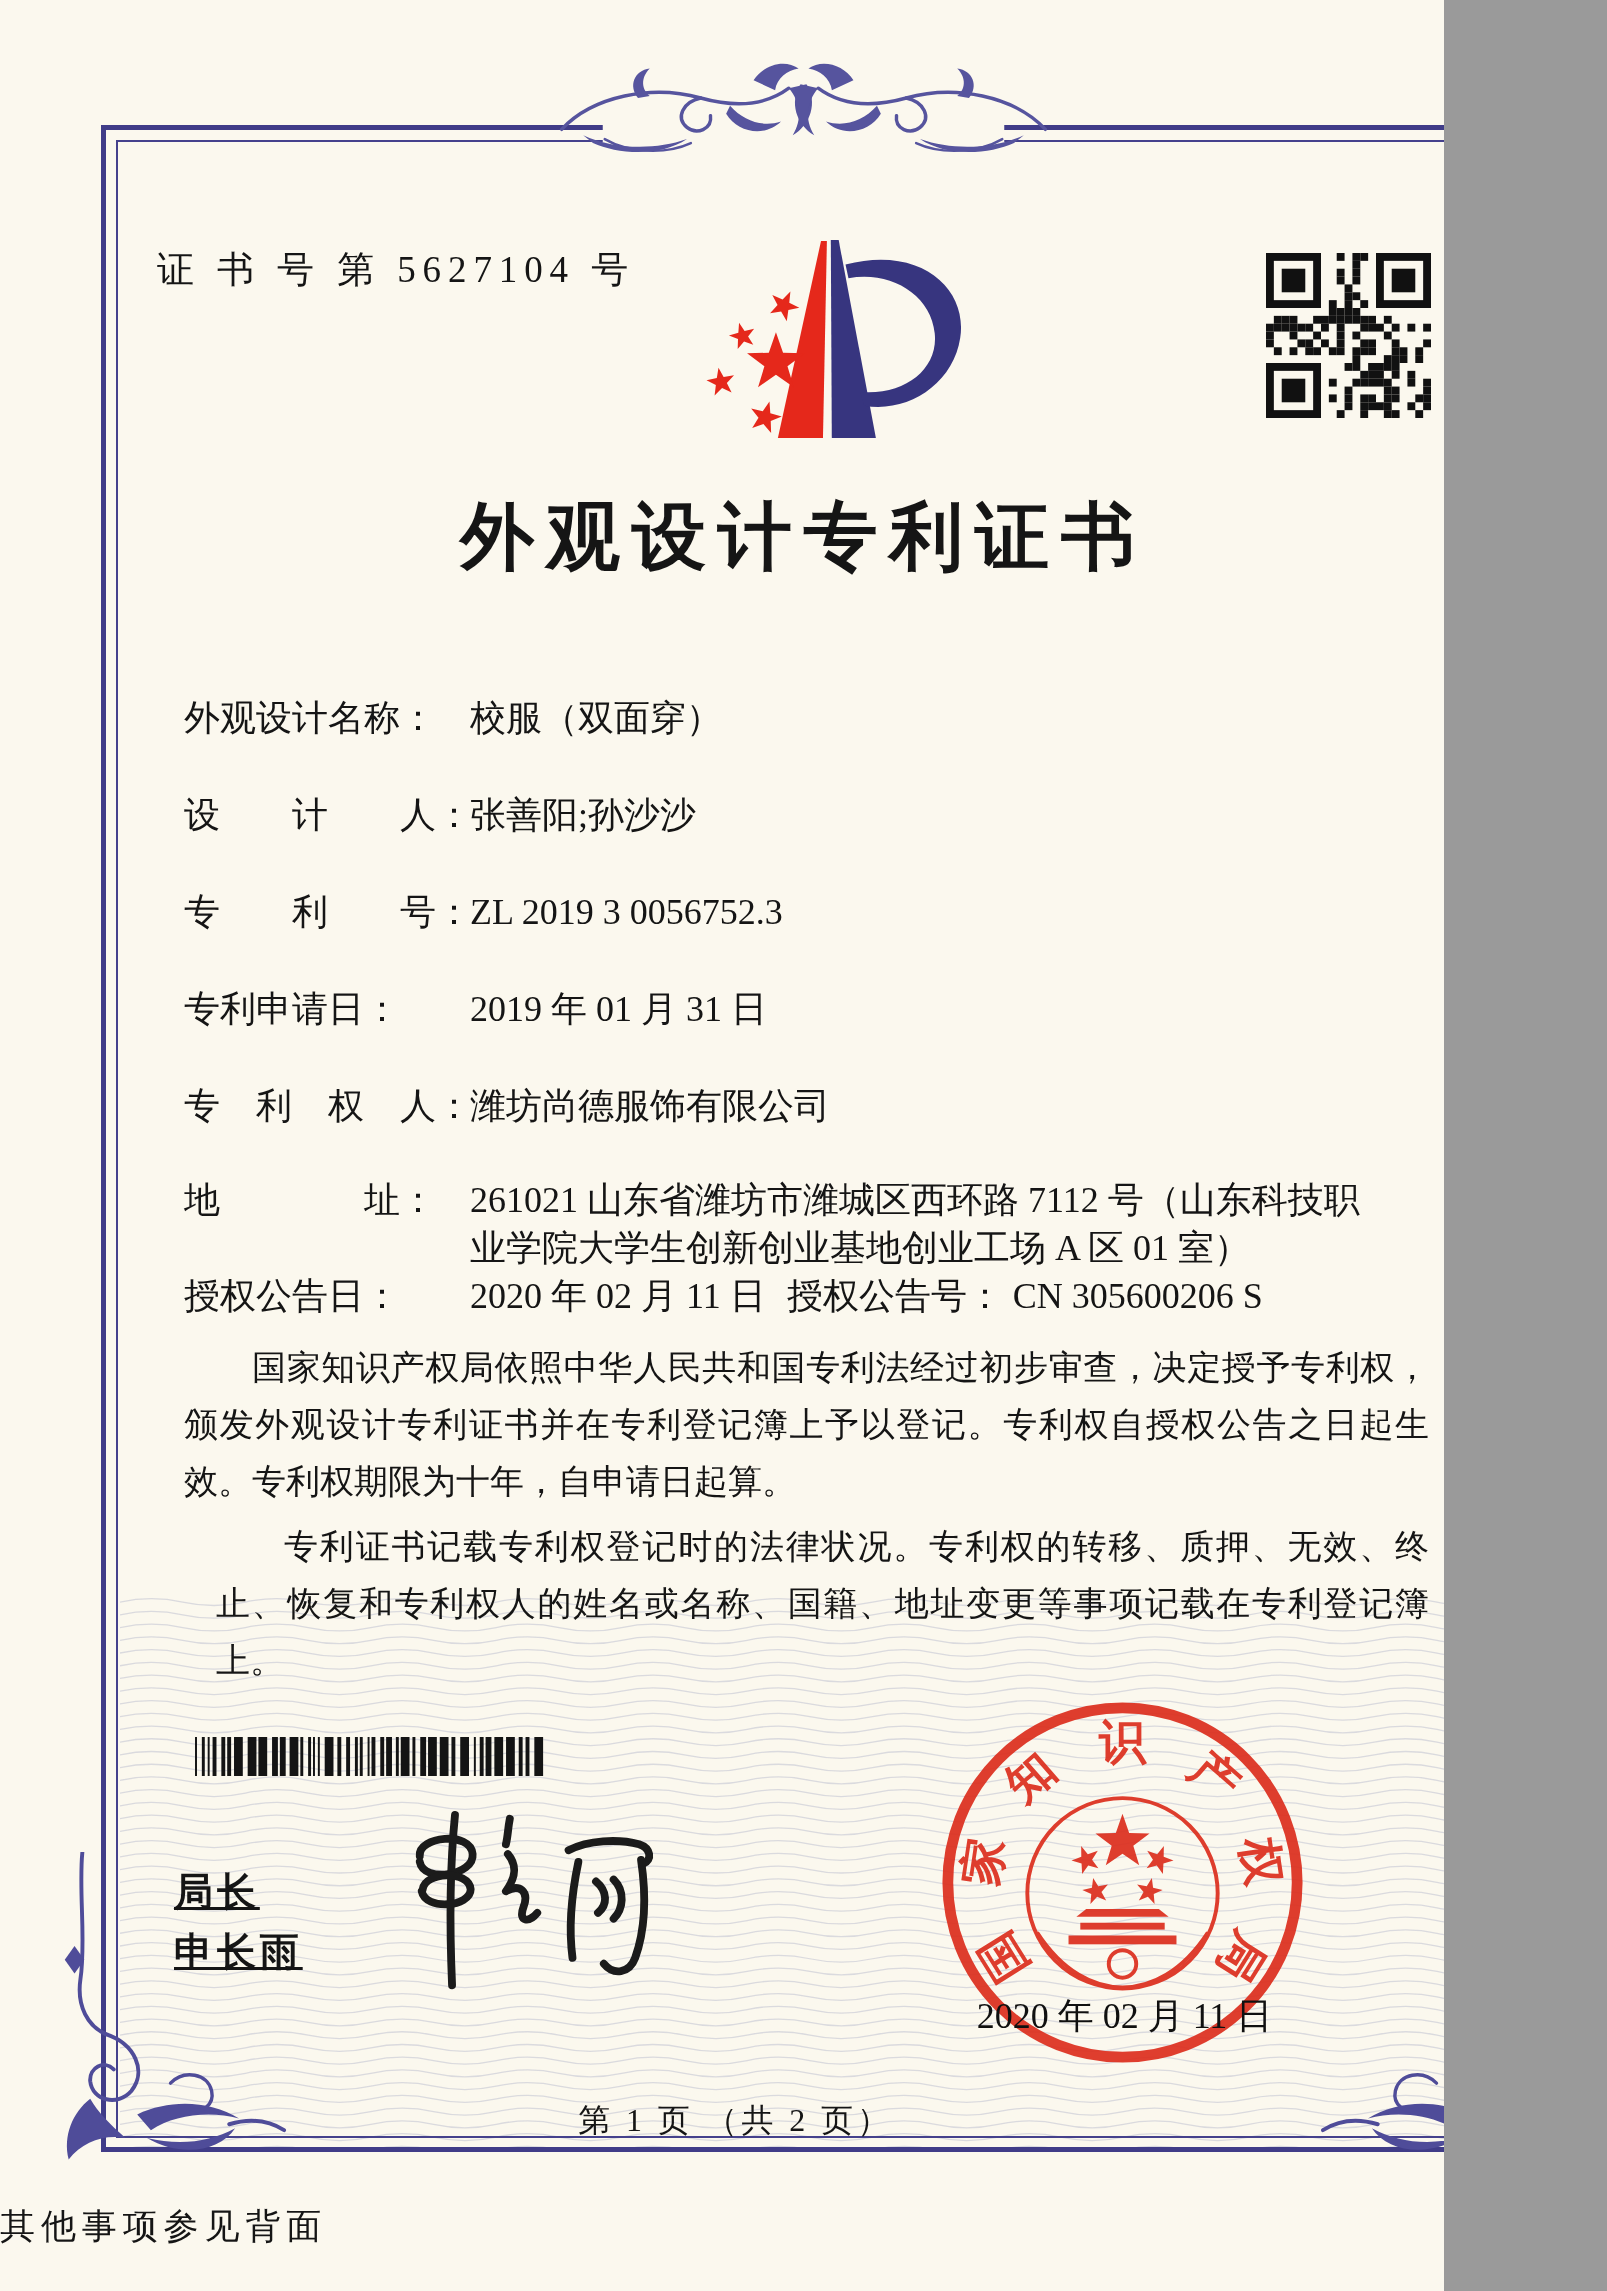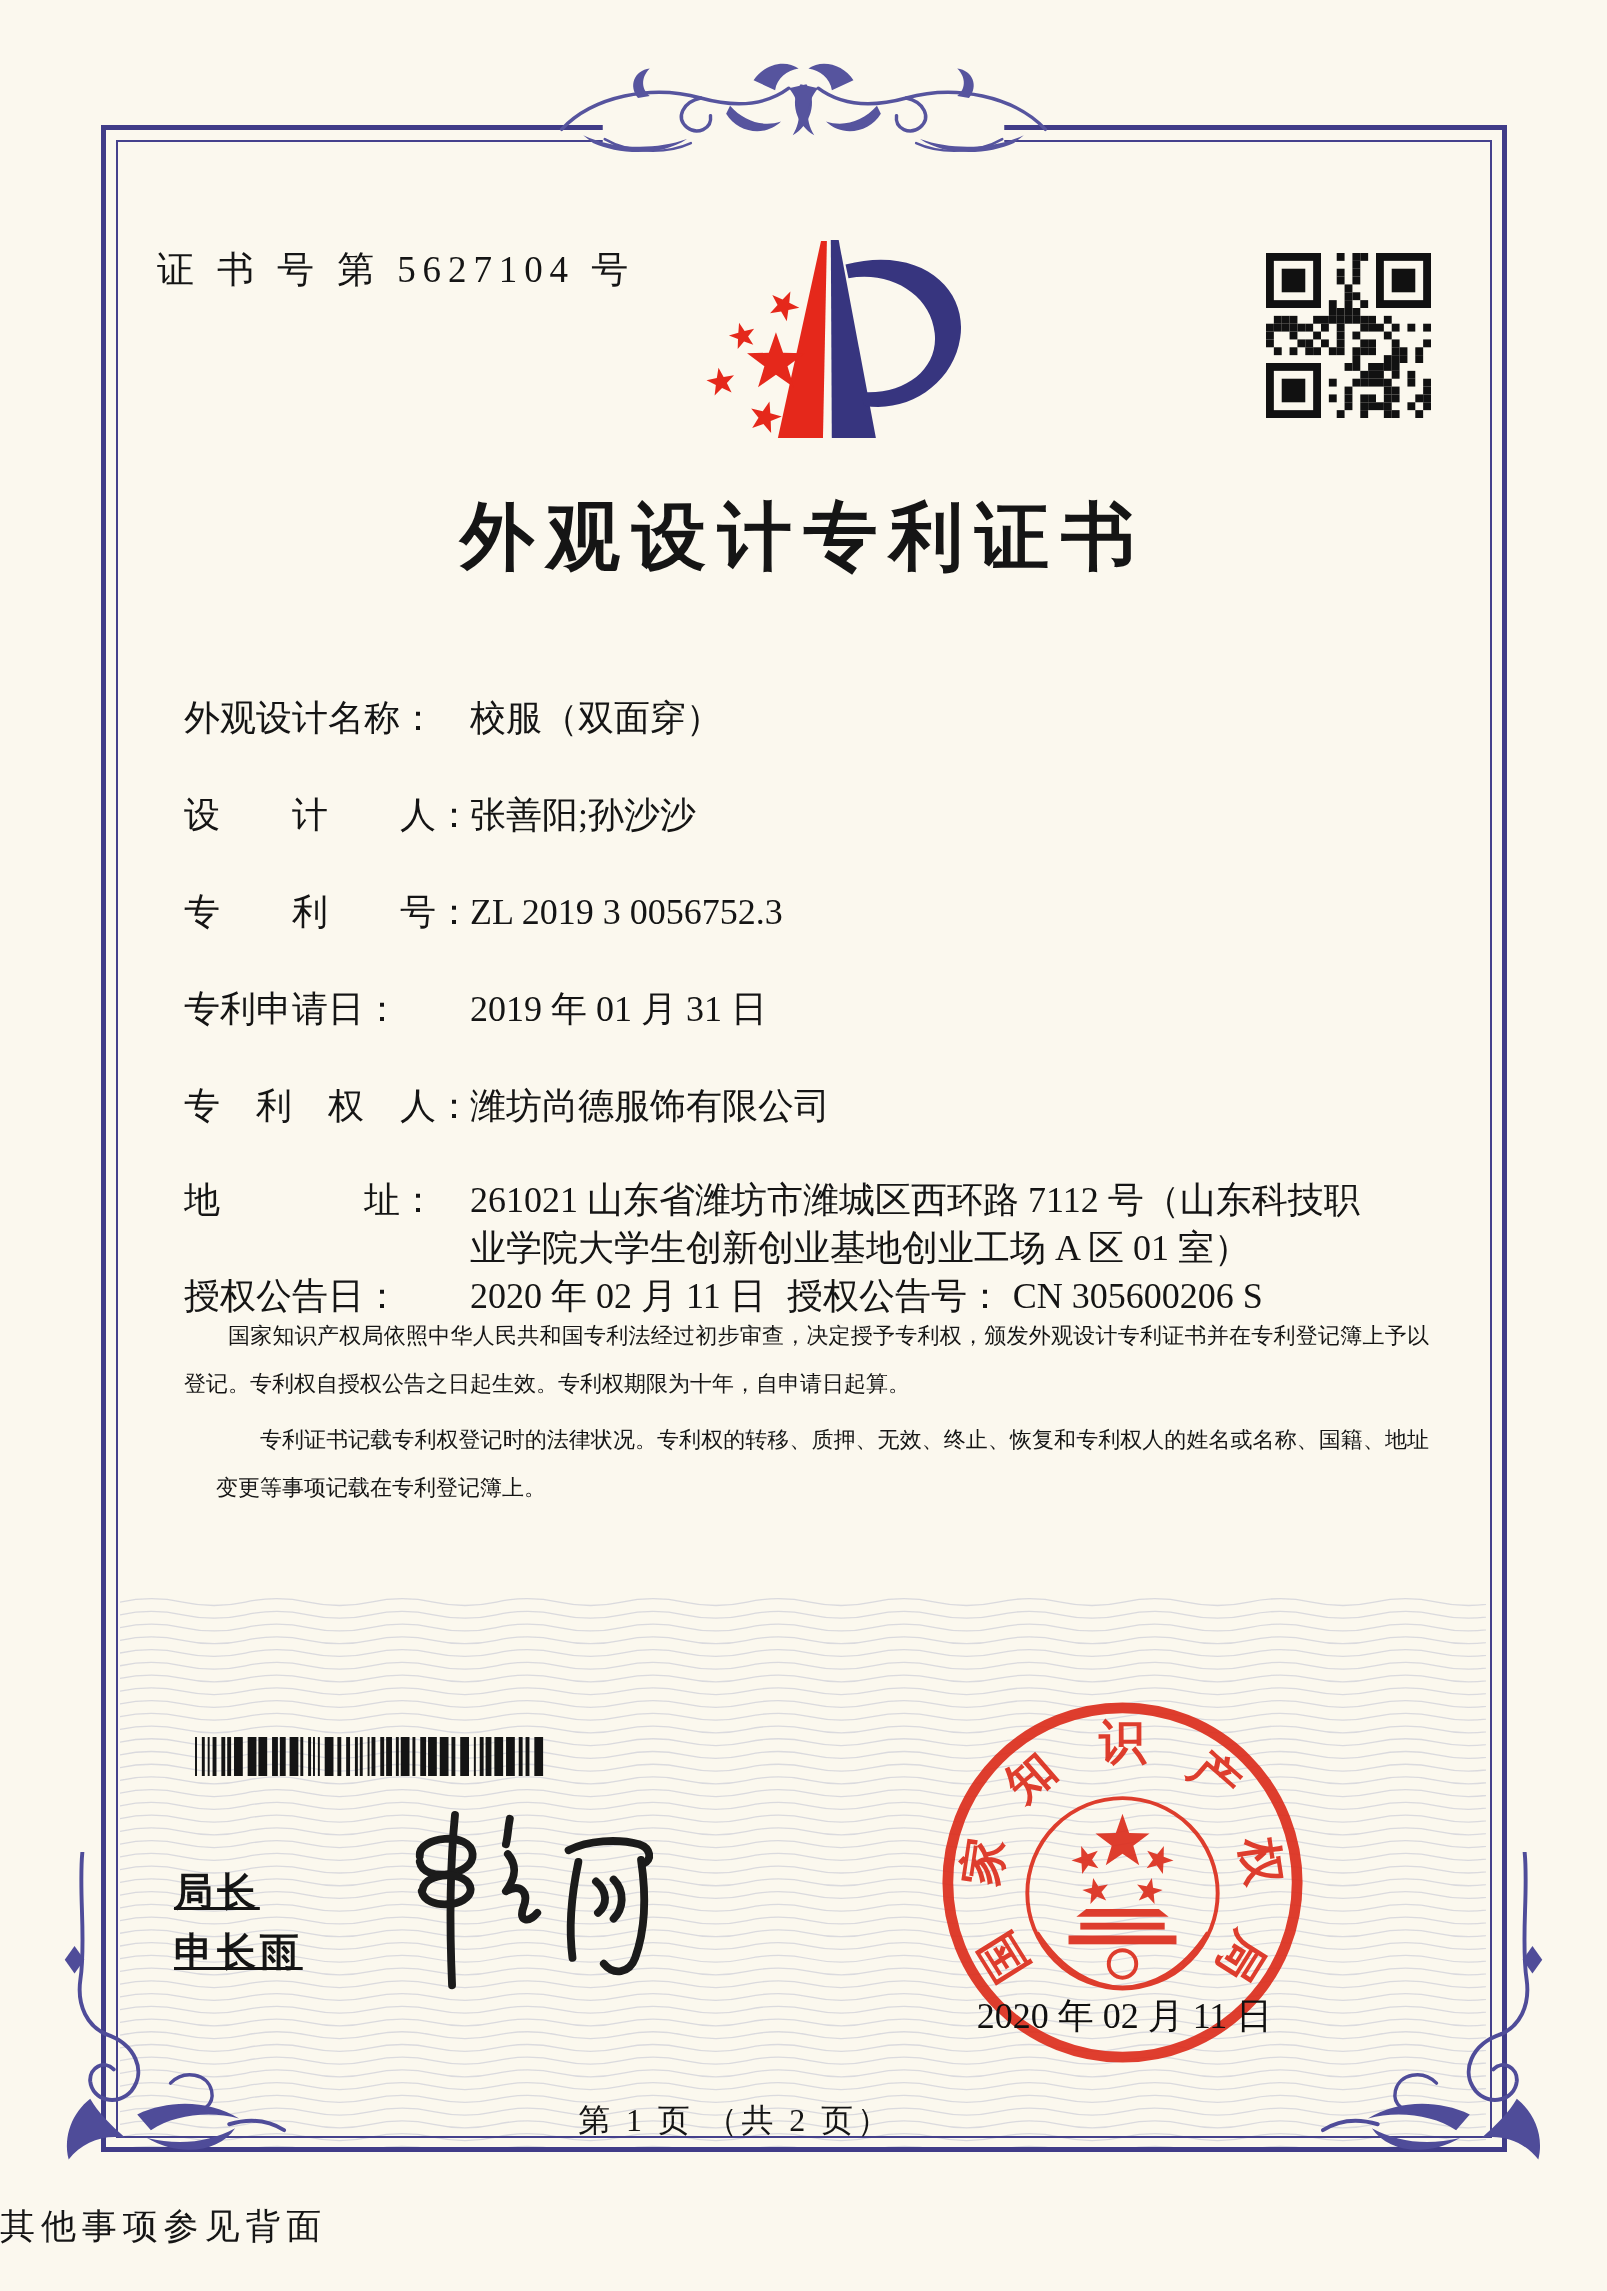--- a/index.html
+++ b/index.html
@@ -1,26 +1,26 @@
 <!DOCTYPE html>
 <html><head>
 <meta charset="utf-8">
 <style>
   html,body{margin:0;padding:0;background:#9a9a9a;}
-  #page{position:relative;width:1607px;height:2292px;background:#fbf8ee;overflow:hidden;
+  #page{position:relative;width:1444px;height:2292px;background:#fbf8ee;overflow:hidden;
         font-family:"Liberation Serif","DejaVu Serif",serif;color:#151515;}
   .abs{position:absolute;}
   .frame-outer{left:101px;top:125px;width:1406px;height:2027px;border:5.9px solid #403c88;box-sizing:border-box;}
   .frame-inner{left:116px;top:140px;width:1376px;height:1998px;border:2px solid #45418c;box-sizing:border-box;}
   .certno{left:157px;top:245px;font-size:37px;letter-spacing:6.9px;white-space:nowrap;}
   .doc-title{left:0;width:1607px;top:488px;text-align:center;font-size:74px;font-weight:bold;letter-spacing:11.8px;}
   .row{left:184px;font-size:36px;white-space:nowrap;margin-top:8px;}
   .flabel{display:inline-block;width:286px;}
   .addrval{display:inline-block;vertical-align:top;line-height:48px;}
-  .bodytext{left:184px;top:1312px;width:1245px;font-size:22px;line-height:48px;text-align:justify;}
+  .bodytext{left:184px;top:1339px;width:1245px;font-size:34px;line-height:57px;text-align:justify;}
   .bodytext p{margin:0;text-indent:2em;}
   .bodytext p + p{margin-top:7.8px;margin-left:32px;}
   .director{left:174px;font-family:"Liberation Sans","DejaVu Sans",sans-serif;font-weight:bold;
             font-size:39px;letter-spacing:3.9px;text-decoration:underline;}
   .sealdate{left:943px;top:1992px;width:363px;text-align:center;font-size:36px;color:#101010;z-index:6;}
   .pagefoot{left:59px;top:2099px;width:1353px;text-align:center;font-size:32px;letter-spacing:3.9px;}
   .backnote{left:0;top:2203px;width:1460px;text-align:left;font-size:35px;letter-spacing:5.9px;}
   #seal-ring-chars text{fill:#dc2e1d;font-size:48px;font-weight:bold;
             font-family:"Liberation Sans","DejaVu Sans",sans-serif;}
   svg{display:block;}

